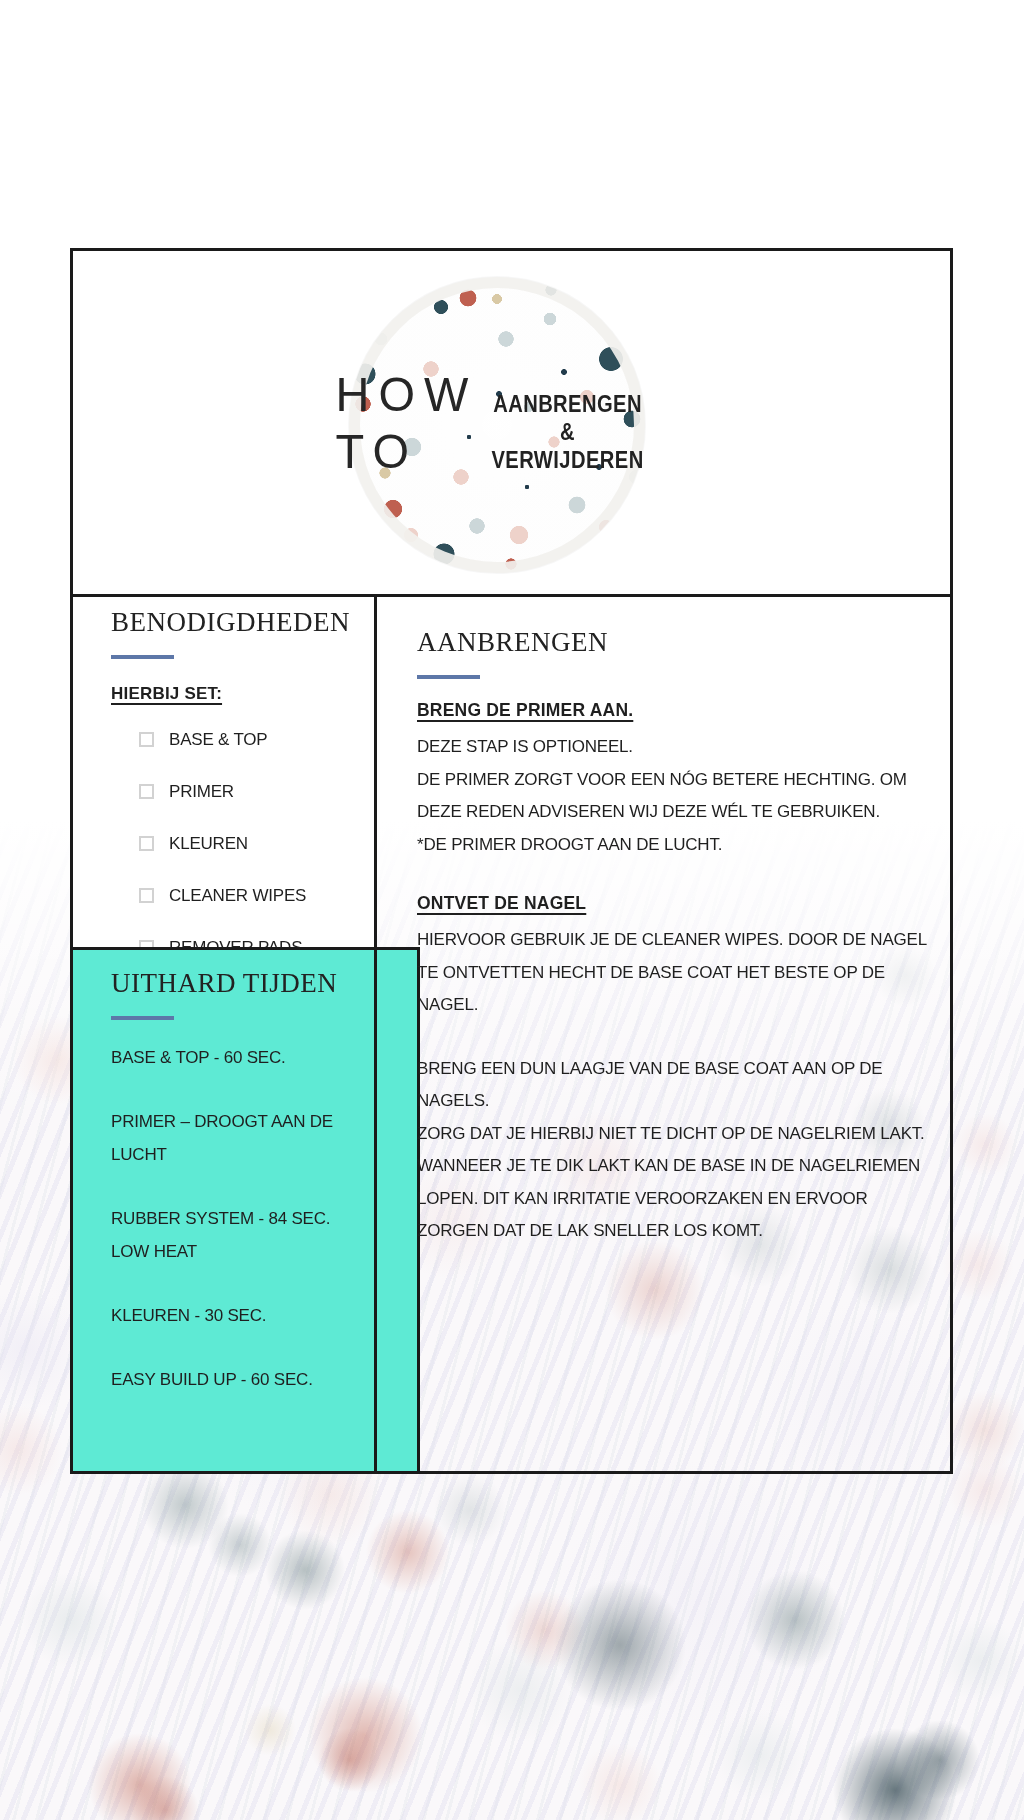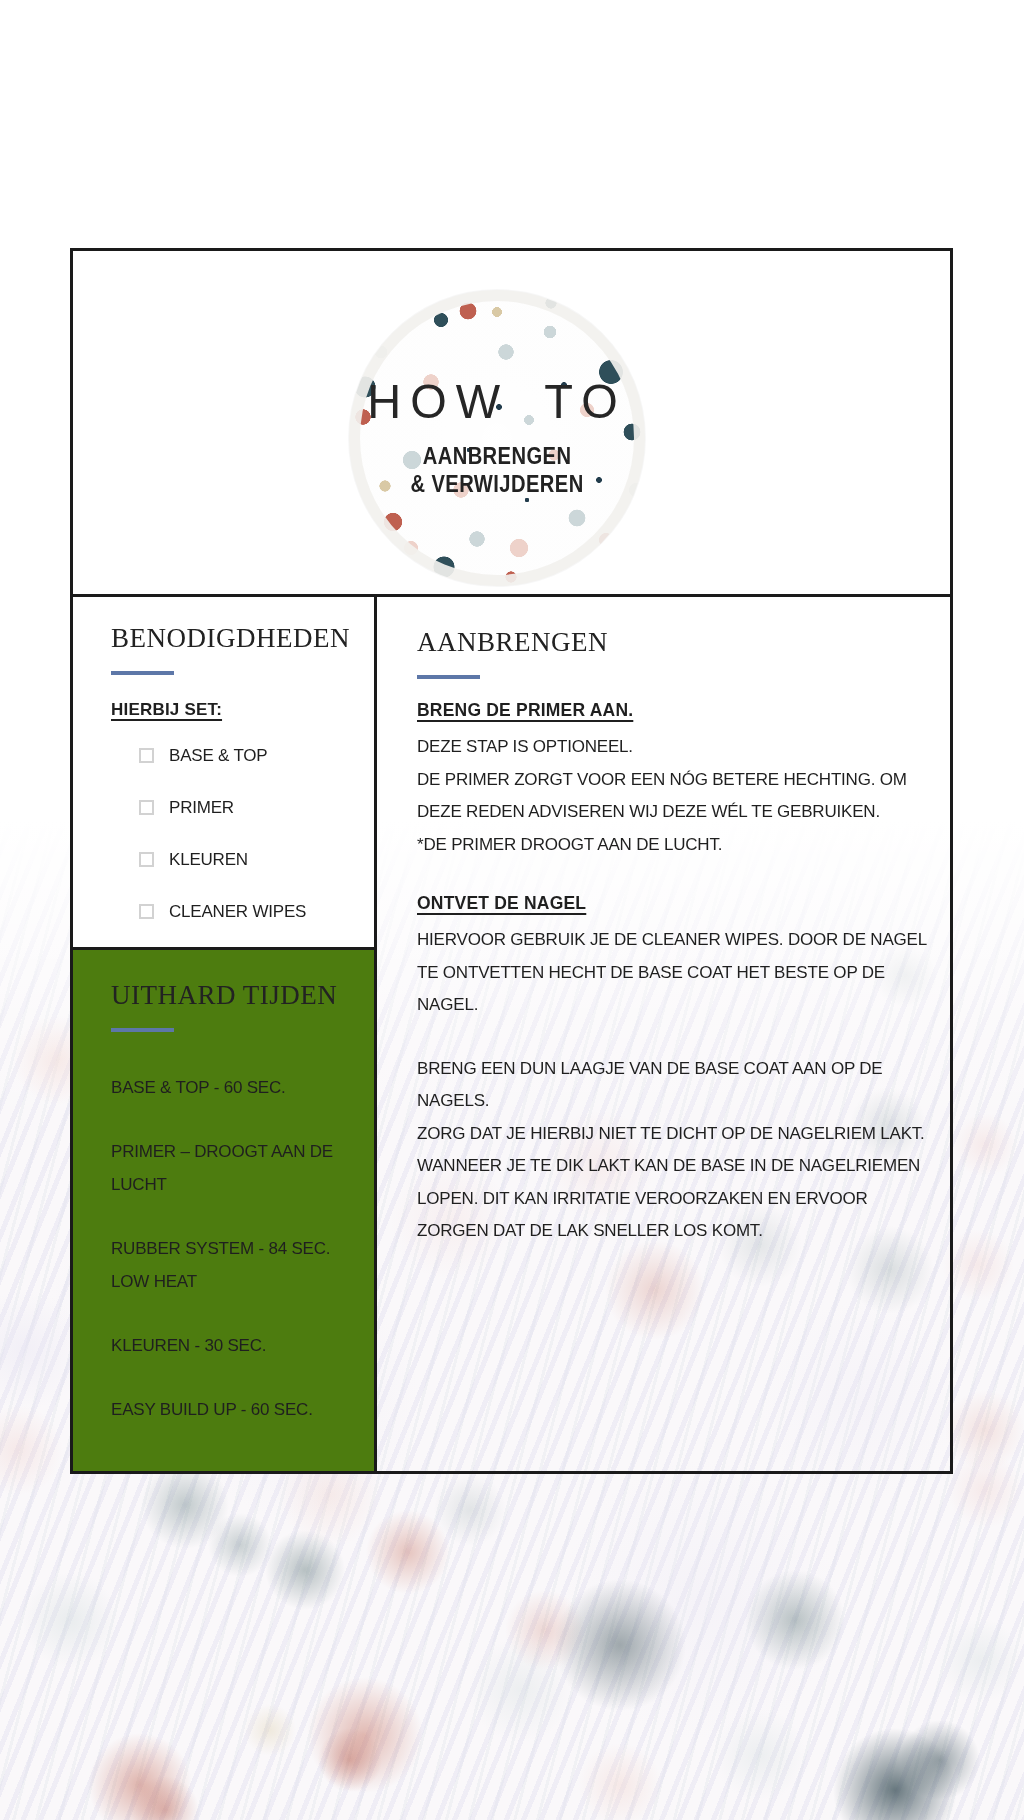--- a/index.html
+++ b/index.html
@@ -53,31 +53,31 @@
       radial-gradient(circle 120px at 300px 640px, rgba(230,227,242,0.30), transparent),
       radial-gradient(circle 140px at 700px 840px, rgba(230,227,242,0.25), transparent),
       radial-gradient(circle 100px at 150px 540px, rgba(230,227,242,0.25), transparent),
       radial-gradient(circle 100px at 860px 640px, rgba(230,227,242,0.20), transparent),
       repeating-linear-gradient(112deg, rgba(222,220,238,0.38) 0px, rgba(222,220,238,0.38) 5px, rgba(255,255,255,0) 5px, rgba(255,255,255,0) 16px),
       repeating-linear-gradient(105deg, rgba(208,216,224,0.22) 0px, rgba(208,216,224,0.22) 3px, rgba(255,255,255,0) 3px, rgba(255,255,255,0) 22px);
   }
   
   .box { position:absolute; border:3px solid #1a1a1a; z-index:1; }
   .box-header     { left:70px;  top:248px; width:883px; height:349px; background:#ffffff; }
-  .box-benodigd   { left:70px;  top:594px; width:307px; height:356px; background:#ffffff; padding:26px 18px 0 38px; }
-  .box-uithard    { left:70px;  top:947px; width:307px; height:527px; background:#4d7c0f; padding:30px 18px 0 38px; }
+  .box-benodigd   { left:70px;  top:594px; width:307px; height:356px; background:#ffffff; padding:10px 18px 0 38px; }
+  .box-uithard    { left:70px;  top:947px; width:350px; height:527px; background:#5eead4; padding:18px 18px 0 38px; }
   .box-aanbrengen { left:374px; top:594px; width:579px; height:880px; background:transparent; padding:30px 17px 0 40px; }
   
   .logo-circle {
-    position:absolute; left:276px; top:39px; width:296px; height:296px;
+    position:absolute; left:276px; top:26px; width:296px; height:296px;
     border-radius:50%; border:11px solid rgba(242,241,238,0.92);
     background-color:#fdfdfd;
     background-origin:border-box; background-clip:border-box; background-repeat:no-repeat;
     box-shadow:0 0 0 1px rgba(0,0,0,0.03);
-    display:flex; flex-direction:column; align-items:center; justify-content:center;
+    display:flex; flex-direction:row; align-items:center; justify-content:center;
     background-image:
       radial-gradient(circle 12px at 119px 21px,  #bf6050 0 68%, transparent 72%),
       radial-gradient(circle 11px at 14px 127px,  #bf6050 0 68%, transparent 72%),
       radial-gradient(circle 13px at 44px 232px,  #bf6050 0 68%, transparent 72%),
       radial-gradient(circle 10px at 257px 250px, #bf6050 0 68%, transparent 72%),
       radial-gradient(circle 8px  at 162px 287px, #bf6050 0 68%, transparent 72%),
       radial-gradient(circle 10px at 92px 30px,   #2f4f5a 0 68%, transparent 72%),
       radial-gradient(circle 15px at 16px 97px,   #2f4f5a 0 68%, transparent 72%),
       radial-gradient(circle 17px at 262px 82px,  #2f4f5a 0 68%, transparent 72%),
       radial-gradient(circle 12px at 283px 142px, #2f4f5a 0 68%, transparent 72%),
@@ -129,21 +129,21 @@
   .checklist { list-style:none; margin-top:10px; padding-left:28px; }
   .check-item { display:flex; align-items:center; height:33px; font-size:17px; letter-spacing:-0.2px;margin-top:19px; }
   .checkbox {
     display:inline-block; width:15px; height:15px; flex:0 0 15px;
     border:2px solid #d2d2d2; background:transparent; margin-right:15px;
   }
   .time {
     font-size:17px; letter-spacing:-0.2px; line-height:33px;
     white-space:pre-line; margin:0 0 31px 0;
   }
-  .times-wrap { margin-top:39px; }
+  .times-wrap { margin-top:21px; }
   .step { margin-bottom:31px; }
   .steps-wrap { margin-top:20px; }
   .step-title {
     font-size:17.5px; font-weight:700; letter-spacing:0.2px; line-height:22px;
     text-decoration:underline; text-decoration-thickness:1.5px; text-underline-offset:4px;
     margin:0 0 10px 0;
   }
   .step-body {
     font-size:17px; letter-spacing:-0.2px; line-height:32.5px;
     white-space:pre-line; width:520px; margin:0;

